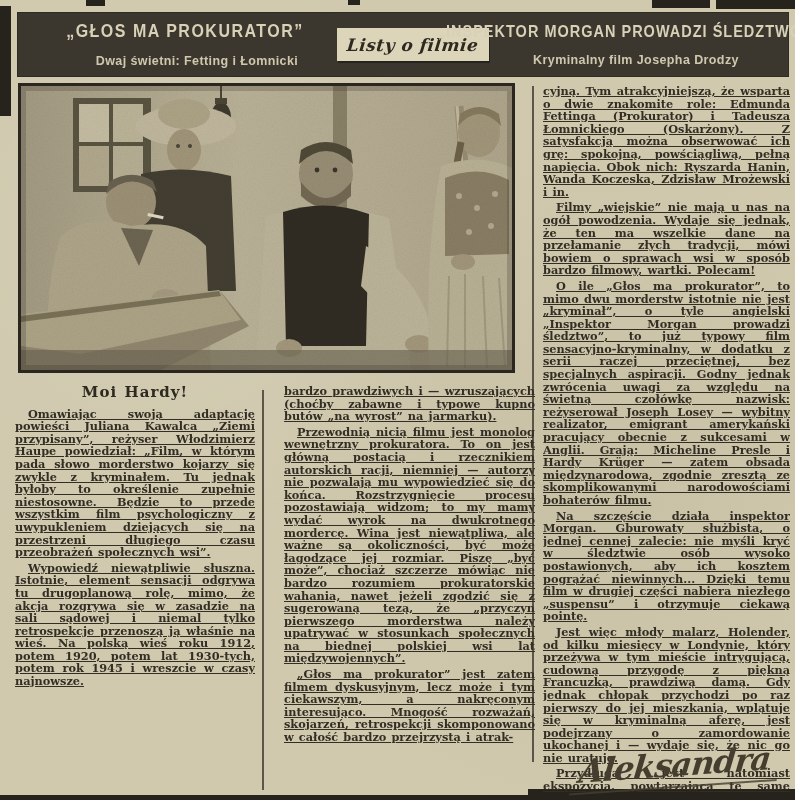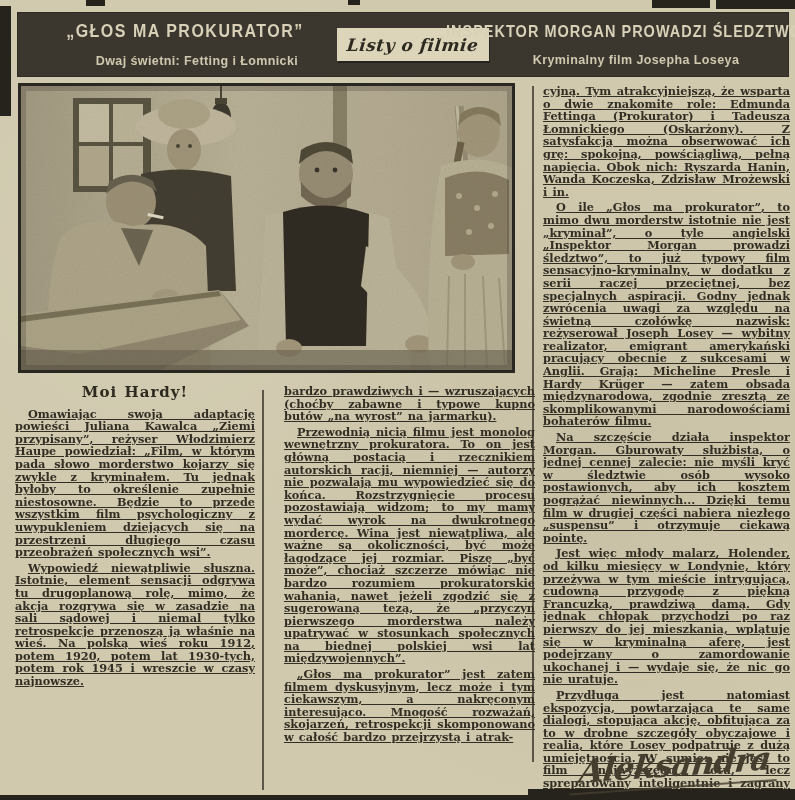--- a/index.html
+++ b/index.html
@@ -88,21 +88,21 @@
   <div class="masthead">
     <div class="mast-block" style="left:12px;width:310px;">
       <div class="mast-title">„GŁOS MA PROKURATOR”</div>
       <div class="mast-sub">Dwaj świetni: Fetting i Łomnicki</div>
     </div>
     <div class="badge">
       <span>Listy o filmie</span>
     </div>
     <div class="mast-block" style="left:445px;width:322px;">
       <div class="mast-title" style="font-size:14.5px;letter-spacing:1px;">„INSPEKTOR MORGAN PROWADZI ŚLEDZTWO”</div>
-      <div class="mast-sub">Kryminalny film Josepha Loseya</div>
+      <div class="mast-sub">Kryminalny film Josepha Drodzy</div>
     </div>
   </div>
 
   <div class="photo">
     <svg viewBox="0 0 491 284" preserveAspectRatio="none">
       <defs>
         <linearGradient id="wall" x1="0" y1="0" x2="1" y2="0">
           <stop offset="0" stop-color="#a89f86"></stop>
           <stop offset="0.45" stop-color="#c1b89d"></stop>
           <stop offset="1" stop-color="#b4ab90"></stop>
@@ -208,20 +208,21 @@
   </div>
 
   <div class="col col-2">
     <p class="cont">bardzo prawdziwych i — wzruszających (choćby zabawne i typowe kupno butów „na wyrost” na jarmarku).</p>
     <p>Przewodnią nicią filmu jest monolog wewnętrzny prokuratora. To on jest główną postacią i rzecznikiem autorskich racji, niemniej — autorzy nie pozwalają mu wypowiedzieć się do końca. Rozstrzygnięcie procesu pozostawiają widzom; to my mamy wydać wyrok na dwukrotnego mordercę. Wina jest niewątpliwa, ale ważne są okoliczności, być może łagodzące jej rozmiar. Piszę „być może”, chociaż szczerze mówiąc nie bardzo rozumiem prokuratorskie wahania, nawet jeżeli zgodzić się z sugerowaną tezą, że „przyczyn pierwszego morderstwa należy upatrywać w stosunkach społecznych na biednej polskiej wsi lat międzywojennych”.</p>
     <p>„Głos ma prokurator” jest zatem filmem dyskusyjnym, lecz może i tym ciekawszym, a nakręconym interesująco. Mnogość rozważań, skojarzeń, retrospekcji skomponowano w całość bardzo przejrzystą i atrak-</p>
   </div>
 
   <div class="col col-3">
     <p class="cont">cyjną. Tym atrakcyjniejszą, że wsparta o dwie znakomite role: Edmunda Fettinga (Prokurator) i Tadeusza Łomnickiego (Oskarżony). Z satysfakcją można obserwować ich grę: spokojną, powściągliwą, pełną napięcia. Obok nich: Ryszarda Hanin, Wanda Koczeska, Zdzisław Mrożewski i in.</p>
+    <p>Filmy „wiejskie” nie mają u nas na ogół powodzenia. Wydaje się jednak, że ten ma wszelkie dane na przełamanie złych tradycji, mówi bowiem o sprawach wsi w sposób bardzo filmowy, wartki. Polecam!</p>
     <p>O ile „Głos ma prokurator”, to mimo dwu morderstw istotnie nie jest „kryminał”, o tyle angielski „Inspektor Morgan prowadzi śledztwo”, to już typowy film sensacyjno-kryminalny, w dodatku z serii raczej przeciętnej, bez specjalnych aspiracji. Godny jednak zwrócenia uwagi za względu na świetną czołówkę nazwisk: reżyserował Joseph Losey — wybitny realizator, emigrant amerykański pracujący obecnie z sukcesami w Anglii. Grają: Micheline Presle i Hardy Krüger — zatem obsada międzynarodowa, zgodnie zresztą ze skomplikowanymi narodowościami bohaterów filmu.</p>
     <p>Na szczęście działa inspektor Morgan. Gburowaty służbista, o jednej cennej zalecie: nie myśli kryć w śledztwie osób wysoko postawionych, aby ich kosztem pogrążać niewinnych... Dzięki temu film w drugiej części nabiera niezłego „suspensu” i otrzymuje ciekawą pointę.</p>
     <p>Jest więc młody malarz, Holender, od kilku miesięcy w Londynie, który przeżywa w tym mieście intrygującą, cudowną przygodę z piękną Francuzką, prawdziwą damą. Gdy jednak chłopak przychodzi po raz pierwszy do jej mieszkania, wplątuje się w kryminalną aferę, jest podejrzany o zamordowanie ukochanej i — wydaje się, że nic go nie uratuje.</p>
     <p>Przydługa jest natomiast ekspozycja, powtarzająca te same dialogi, stopująca akcję, obfitująca za to w drobne szczegóły obyczajowe i realia, które Losey podpatruje z dużą umiejętnością. W sumie: nie jest to film najwyższego lotu, lecz spreparowany inteligentnie i zagrany sprawnie.</p>
   </div>
 
   <div class="signature">
     <span>Aleksandra</span>
   </div>
 

